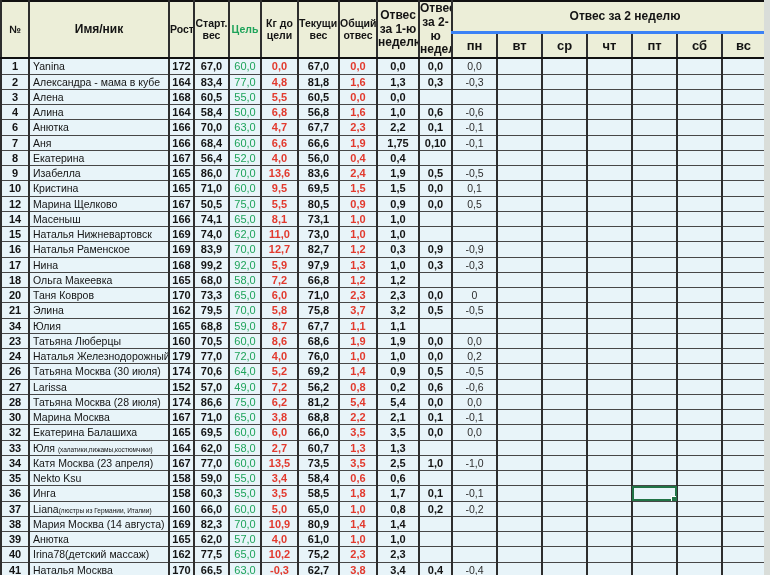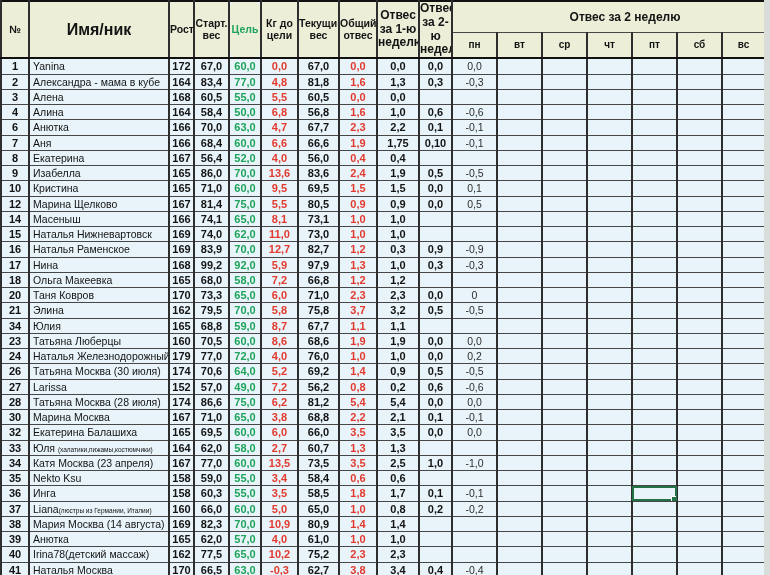--- a/index.html
+++ b/index.html
@@ -4,29 +4,29 @@
 <style>
   html,body{margin:0;padding:0;}
   body{width:770px;height:575px;background:#ffffff;font-family:"Liberation Sans",sans-serif;overflow:hidden;}
   .sheet{position:relative;width:770px;height:575px;background:#ffffff;}
   table{border-collapse:collapse;table-layout:fixed;width:764px;height:575px;background:#e8f4f9;border:2px solid #111;}
   th,td{border-top:1px solid #474747;border-bottom:1px solid #474747;border-left:2px solid #2e2e2e;border-right:2px solid #2e2e2e;overflow:hidden;padding:0;vertical-align:middle;}
   thead th{background:#eceed8;font-weight:bold;font-size:10.5px;color:#141414;text-align:center;line-height:1.08;white-space:normal;border-bottom:2px solid #111;}
   thead tr.tier1{height:21px;}
   thead tr.tier2{height:17px;}
   th.group{font-size:12px;border-bottom:1px solid #474747;padding-left:33px;}
-  th.day{font-size:10px;border-top:1px solid #3b82f6;}
+  th.day{font-size:13px;border-top:3px solid #3b82f6;}
   th.small{font-size:12px;line-height:1.15;}
-  th.green{color:#1ea35a;border-radius:9px;}
+  th.green{color:#1ea35a;}
   td{font-size:11px;text-align:center;white-space:nowrap;color:#141414;}
   td.num{font-weight:bold;}
   td.name{text-align:left;padding-left:3px;font-size:10.5px;}
   td.name .note{font-size:6.5px;}
   td.h,td.start,td.cur,td.w1,td.w2{font-weight:bold;}
-  td.goal{font-weight:bold;color:#1ea35a;}
+  td.goal{font-weight:normal;color:#1ea35a;}
   td.togoal,td.total{font-weight:bold;color:#e23a2e;}
   td.day{font-weight:normal;font-size:10.5px;color:#2e2e2e;position:relative;}
   td.selected{outline:2px solid #217346;outline-offset:-2px;}
   td.selected::after{content:"";position:absolute;right:0;bottom:0;width:4px;height:4px;background:#217346;border-left:1px solid #fff;border-top:1px solid #fff;}
   .gutter{position:absolute;top:0;right:0;width:6px;height:575px;background:#d9ddd9;}
 </style>
 </head>
 <body>
 
 <div class="sheet">
@@ -46,21 +46,21 @@
         <col style="width:45px">
         <col style="width:45px">
         <col style="width:45px">
       <col style="width:45px">
         <col style="width:45px">
         <col style="width:43px">
     </colgroup>
     <thead>
       <tr class="tier1">
         <th rowspan="2">№</th>
-        <th rowspan="2" style="font-size:16px">Имя/ник</th>
+        <th rowspan="2" style="font-size:12px">Имя/ник</th>
         <th rowspan="2">Рост</th>
         <th rowspan="2">Старт. вес</th>
         <th rowspan="2" class="green">Цель</th>
         <th rowspan="2">Кг до цели</th>
         <th rowspan="2">Текущий вес</th>
         <th rowspan="2">Общий отвес</th>
         <th rowspan="2" class="small">Отвес за 1-ю неделю</th>
         <th rowspan="2" class="small">Отвес за 2-ю неделю</th>
         <th colspan="7" class="group">Отвес за 2 неделю</th>
       </tr>
@@ -243,21 +243,21 @@
           <td class="day"></td>
           <td class="day"></td>
           <td class="day"></td>
           <td class="day"></td>
           <td class="day"></td>
         </tr>
         <tr>
           <td class="num">12</td>
           <td class="name"><span>Марина Щелково</span></td>
           <td class="h">167</td>
-          <td class="start">81,4</td>
+          <td class="start">50,5</td>
           <td class="goal">75,0</td>
           <td class="togoal">5,5</td>
           <td class="cur">80,5</td>
           <td class="total">0,9</td>
           <td class="w1">0,9</td>
           <td class="w2">0,0</td>
           <td class="day">0,5</td>
           <td class="day"></td>
           <td class="day"></td>
           <td class="day"></td>

